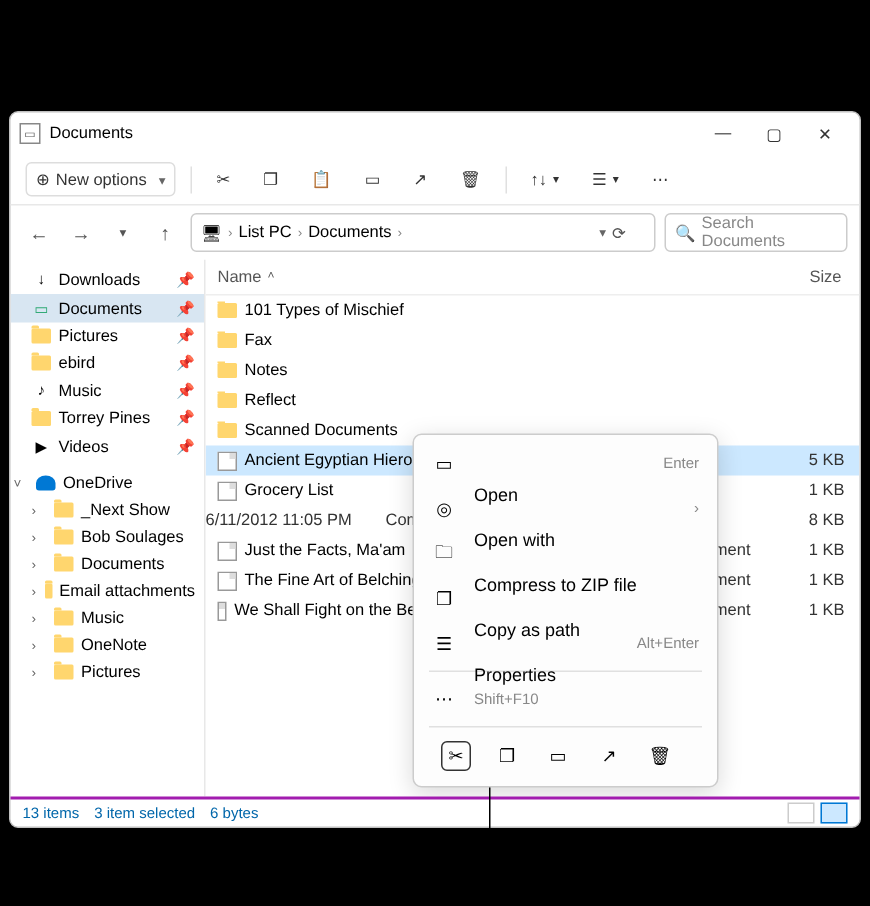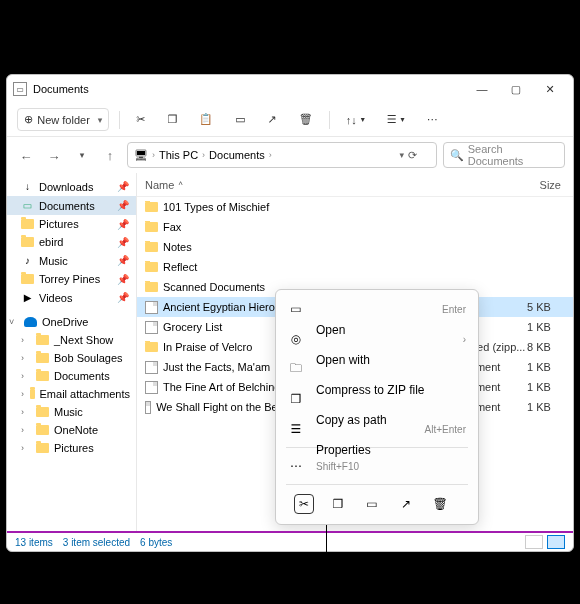--- a/index.html
+++ b/index.html
@@ -35,21 +35,21 @@
   .col-name { width: 170px; padding-left: 8px; display: flex; align-items: flex-start; gap: 4px; }
   .col-date { width: 120px; }
   .col-type { width: 100px; }
   .col-size { flex: 1; text-align: right; padding-right: 12px; }
   .filelist { flex: 1; overflow: hidden; font-size: 11px; }
   .filerow { height: 20px; display: flex; align-items: center; }
   .filerow.selected { background: #cce8ff; }
   .filerow .fname { width: 170px; padding-left: 8px; display: flex; align-items: center; gap: 5px; white-space: nowrap; overflow: hidden; }
   .filerow .fdate { width: 120px; color: #333; }
   .filerow .ftype { width: 100px; color: #333; white-space: nowrap; overflow: hidden; text-overflow: ellipsis; }
-  .filerow .fsize { flex: 1; text-align: left; padding-right: 22px; color: #333; }
+  .filerow .fsize { flex: 1; text-align: right; padding-right: 10px; color: #333; }
   .fileicon { width: 13px; height: 13px; background: #fff; border: 1px solid #999; position: relative; }
   .fileicon::after { content: ""; position: absolute; top: 0; right: 0; width: 4px; height: 4px; background: #ddd; }
   .statusbar { height: 20px; border-top: 2px solid #a21caf; display: flex; align-items: center; padding: 0 8px; font-size: 10px; color: #0066aa; gap: 10px; }
   .statusbar .viewbtns { margin-left: auto; display: flex; gap: 4px; }
   .viewbtn { width: 18px; height: 14px; border: 1px solid #ccc; }
   .viewbtn.active { background: #cce8ff; border-color: #0078d4; }
 
   .contextmenu { position: absolute; top: 116px; left: 138px; width: 204px; background: #fdfdfd; border: 1px solid #ccc; border-radius: 6px; box-shadow: 0 4px 16px rgba(0,0,0,0.15); padding: 4px 0; font-size: 12px; z-index: 10; }
   .cmitem { height: 30px; display: flex; align-items: center; padding: 0 12px; gap: 12px; }
   .cmitem .cmicon { width: 16px; height: 16px; display: flex; align-items: center; justify-content: center; }
@@ -84,21 +84,21 @@
     <div class="winbtns">
       <div class="winbtn">—</div>
       <div class="winbtn">▢</div>
       <div class="winbtn">✕</div>
     </div>
   </div>
 
   <div class="toolbar">
     <div class="tbtn newf">
       <span>⊕</span>
-      <span>New folder</span>
+      <span>New options</span>
       <span style="font-size:9px;color:#666;margin-left:4px;">▾</span>
     </div>
     <div class="tsep"></div>
     <div class="tbtn">
         <span>✂</span>
       </div>
     <div class="tbtn">
         <span>❐</span>
       </div>
     <div class="tbtn">
@@ -128,21 +128,21 @@
   </div>
 
   <div class="addrrow">
     <div class="navbtn">←</div>
     <div class="navbtn">→</div>
     <div class="navbtn" style="font-size:9px;">▾</div>
     <div class="navbtn">↑</div>
     <div class="addrbar">
       <span>🖥</span>
       <span class="chev">›</span>
-      <span>This PC</span>
+      <span>List PC</span>
       <span class="chev">›</span>
       <span>Documents</span>
       <span class="chev">›</span>
       <span style="flex:1"></span>
       <span style="font-size:9px;color:#666;">▾</span>
       <span class="refresh">⟳</span>
     </div>
     <div class="searchbox">
       <span>🔍</span>
       <span>Search Documents</span>
@@ -301,24 +301,20 @@
           <div class="filerow">
             <div class="fname">
               <span class="fileicon"></span>
               <span>Grocery List</span>
             </div>
             <div class="fdate"></div>
             <div class="ftype">ument</div>
             <div class="fsize">1 KB</div>
           </div>
           <div class="filerow">
-            <div class="fname">
-              <span class="foldericon"></span>
-              <span>In Praise of Velcro</span>
-            </div>
             <div class="fdate">6/11/2012 11:05 PM</div>
             <div class="ftype">Compressed (zipp...</div>
             <div class="fsize">8 KB</div>
           </div>
           <div class="filerow">
             <div class="fname">
               <span class="fileicon"></span>
               <span>Just the Facts, Ma'am</span>
             </div>
             <div class="fdate">11/2/2019 11:19 AM</div>

